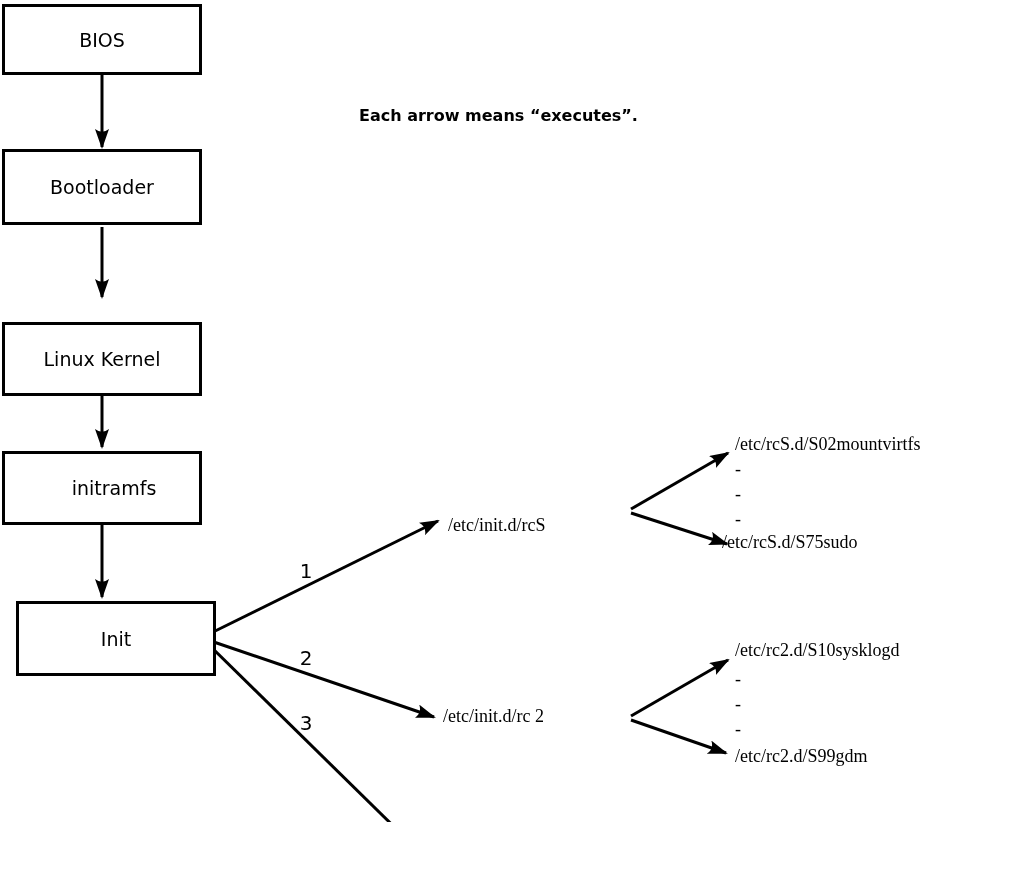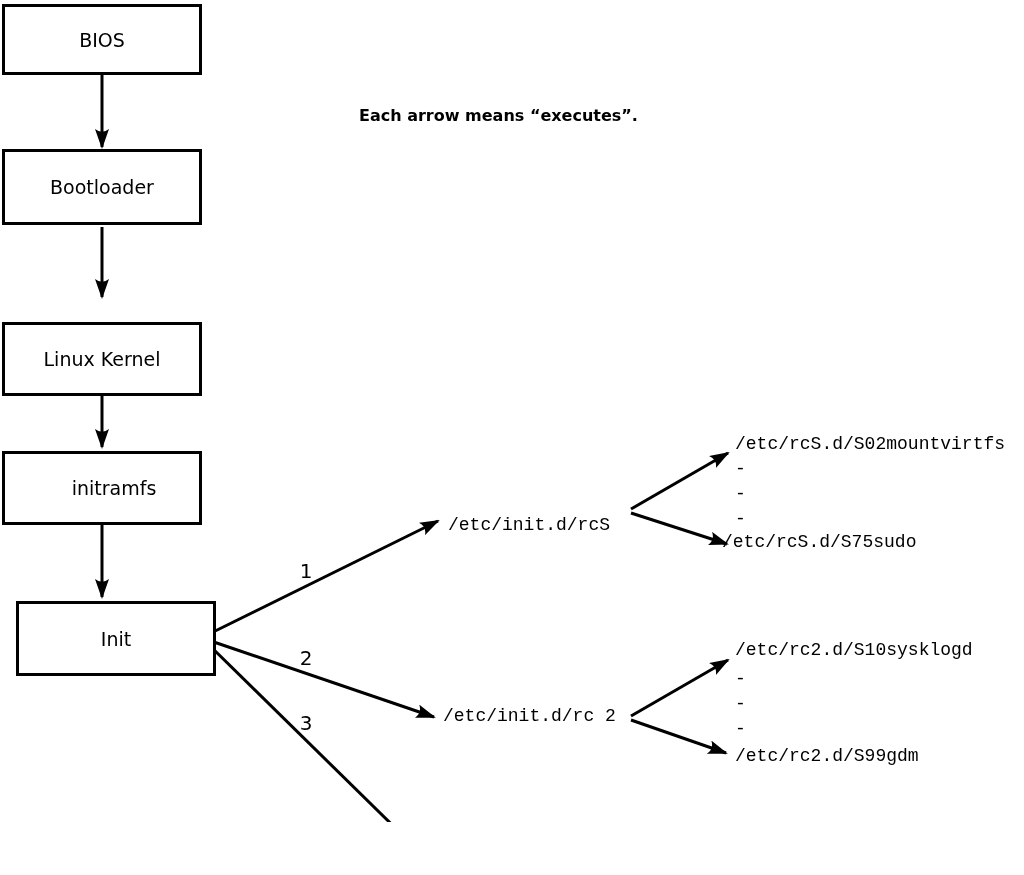--- a/index.html
+++ b/index.html
@@ -33,21 +33,21 @@
     white-space: nowrap;
     font-weight: bold;
   }
   .num {
     position: absolute;
     transform: translate(-50%, -50%);
     font-size: 20px;
   }
   .mono {
     position: absolute;
-    font-family: Liberation Mono, monospace;
+    font-family: Liberation Serif, serif;
     font-size: 18px;
     line-height: 1;
     white-space: nowrap;
   }
 </style>
 </head>
 <body>
 
 <div class="canvas">
 

